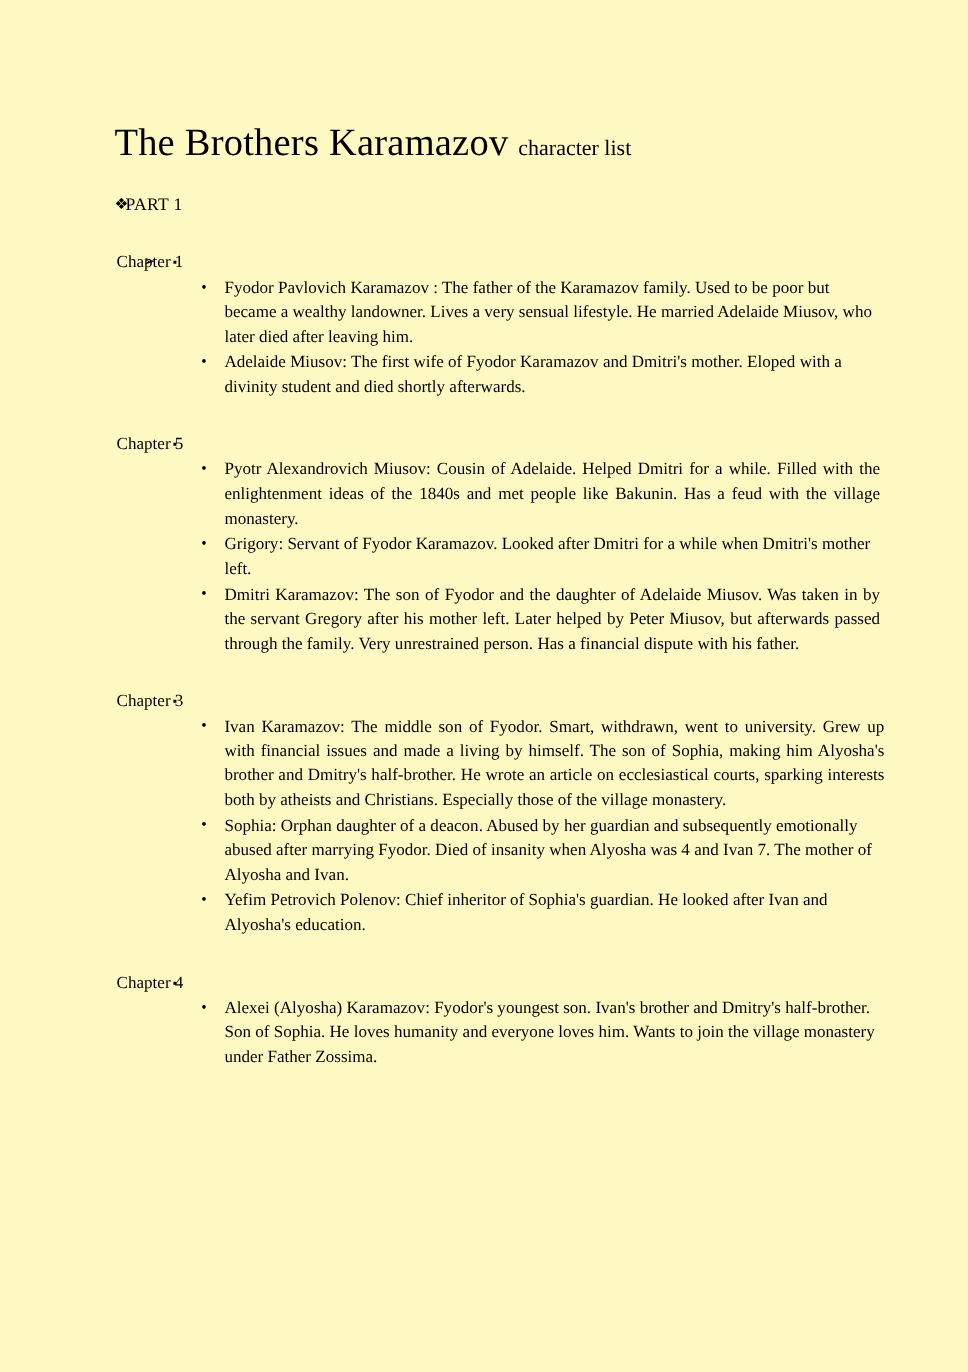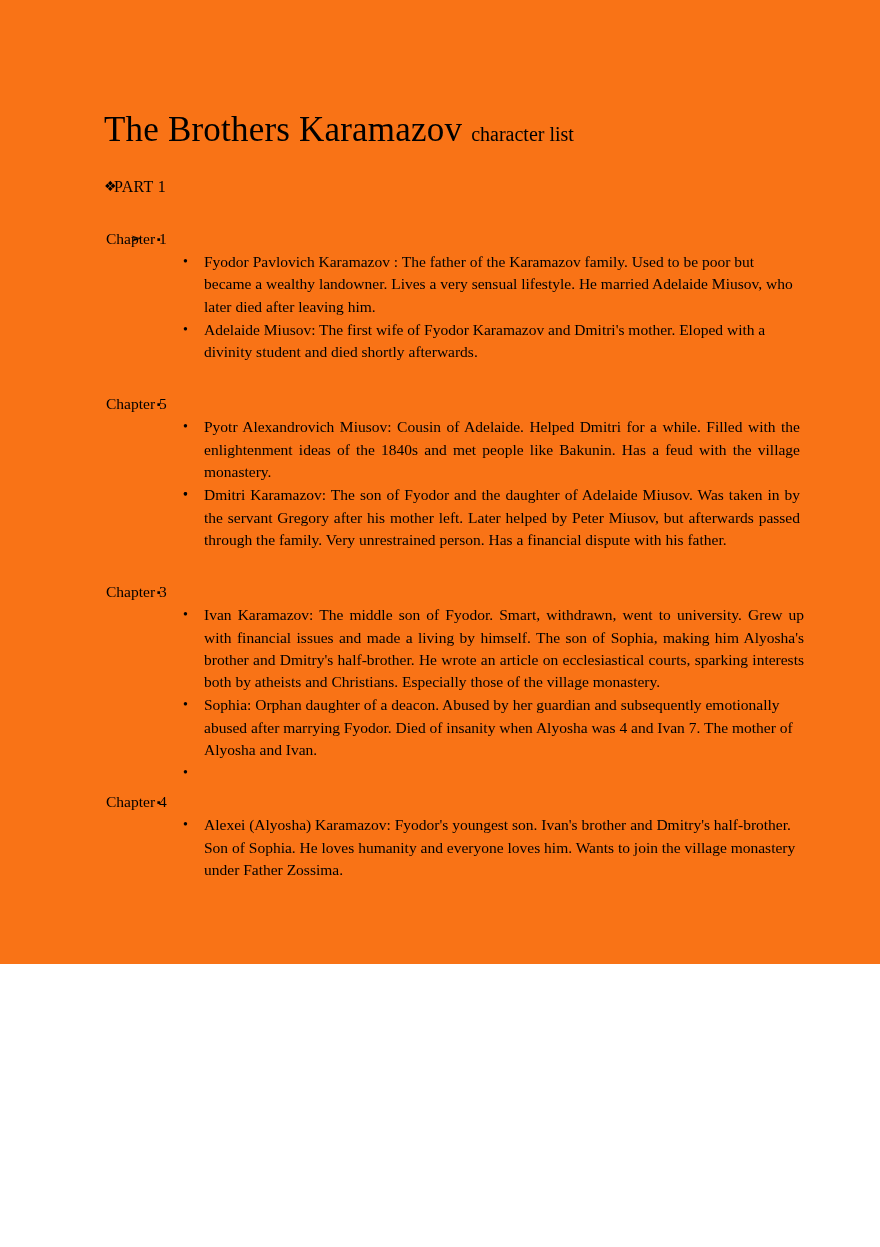--- a/index.html
+++ b/index.html
@@ -14,22 +14,22 @@
     font-family: "Liberation Serif", "DejaVu Serif", serif;
     color: #000000;
     overflow: hidden;
   }
 
   .page {
     position: absolute;
     left: 0;
     top: 0;
     width: 880px;
-    height: 964px;
-    background: #f97316;
+    height: 1247px;
+    background: #fef9c3;
   }
 
   
   .title-block {
     position: absolute;
     left: 104px;
     top: 110px;
     white-space: nowrap;
   }
   .doc-title {
@@ -175,20 +175,21 @@
       <div class="row lvl-chapter">
         <span class="bullet">▪</span>
         <span class="rowtext">Chapter 5</span>
       </div>
       <div class="row lvl-entry">
         <span class="bullet">•</span>
         <span class="rowtext justify">Pyotr Alexandrovich Miusov: Cousin of Adelaide. Helped Dmitri for a while. Filled with the enlightenment ideas of the 1840s and met people like Bakunin. Has a feud with the village monastery.</span>
       </div>
       <div class="row lvl-entry">
         <span class="bullet">•</span>
+        <span class="rowtext">Grigory: Servant of Fyodor Karamazov. Looked after Dmitri for a while when Dmitri's mother left.</span>
       </div>
       <div class="row lvl-entry">
         <span class="bullet">•</span>
         <span class="rowtext justify">Dmitri Karamazov: The son of Fyodor and the daughter of Adelaide Miusov. Was taken in by the servant Gregory after his mother left. Later helped by Peter Miusov, but afterwards passed through the family. Very unrestrained person. Has a financial dispute with his father.</span>
       </div>
     </div>
 
     <div class="chapter-group">
       <div class="row lvl-chapter">
         <span class="bullet">▪</span>
@@ -197,20 +198,21 @@
       <div class="row lvl-entry">
         <span class="bullet">•</span>
         <span class="rowtext justify wide">Ivan Karamazov: The middle son of Fyodor. Smart, withdrawn, went to university. Grew up with financial issues and made a living by himself. The son of Sophia, making him Alyosha's brother and Dmitry's half-brother. He wrote an article on ecclesiastical courts, sparking interests both by atheists and Christians. Especially those of the village monastery.</span>
       </div>
       <div class="row lvl-entry">
         <span class="bullet">•</span>
         <span class="rowtext wide">Sophia: Orphan daughter of a deacon. Abused by her guardian and subsequently emotionally abused after marrying Fyodor. Died of insanity when Alyosha was 4 and Ivan 7. The mother of Alyosha and Ivan.</span>
       </div>
       <div class="row lvl-entry">
         <span class="bullet">•</span>
+        <span class="rowtext">Yefim Petrovich Polenov: Chief inheritor of Sophia's guardian. He looked after Ivan and Alyosha's education.</span>
       </div>
     </div>
 
     <div class="chapter-group">
       <div class="row lvl-chapter">
         <span class="bullet">▪</span>
         <span class="rowtext">Chapter 4</span>
       </div>
       <div class="row lvl-entry">
         <span class="bullet">•</span>

